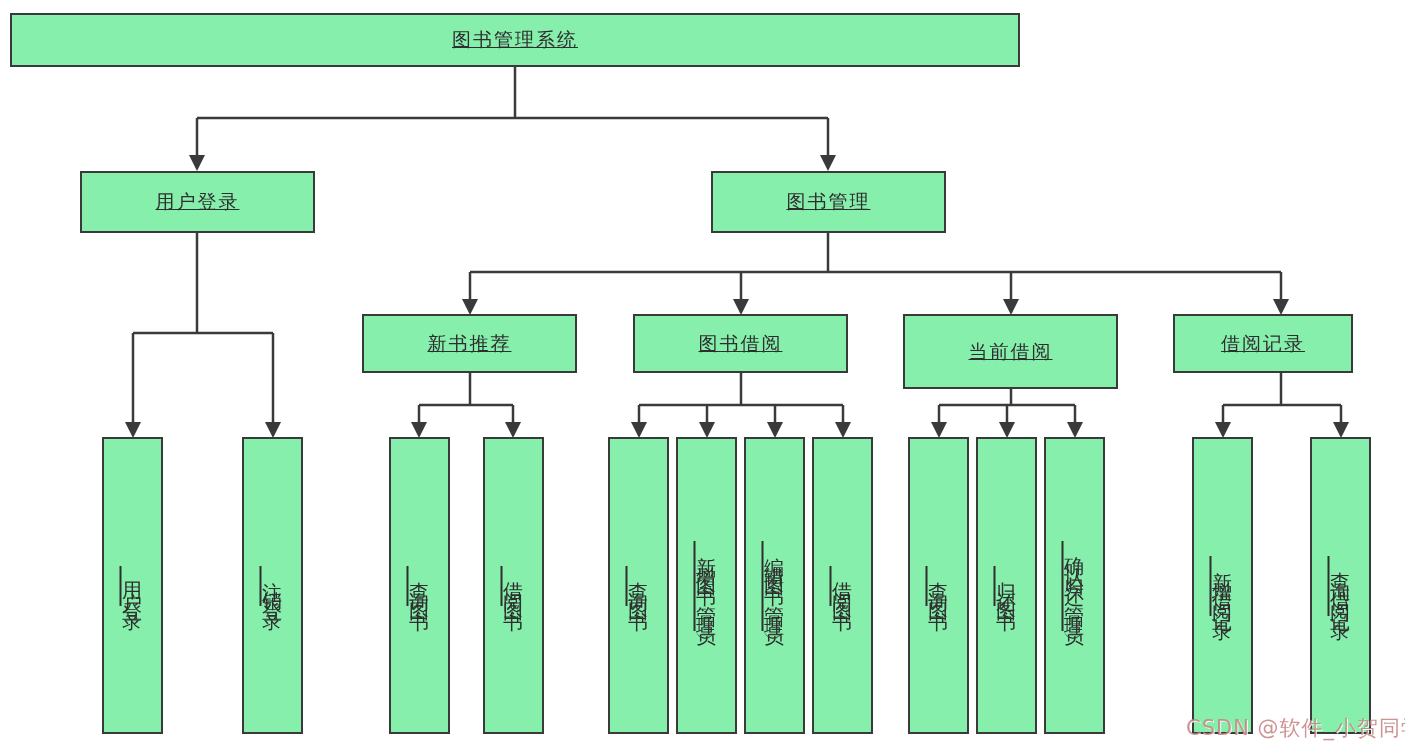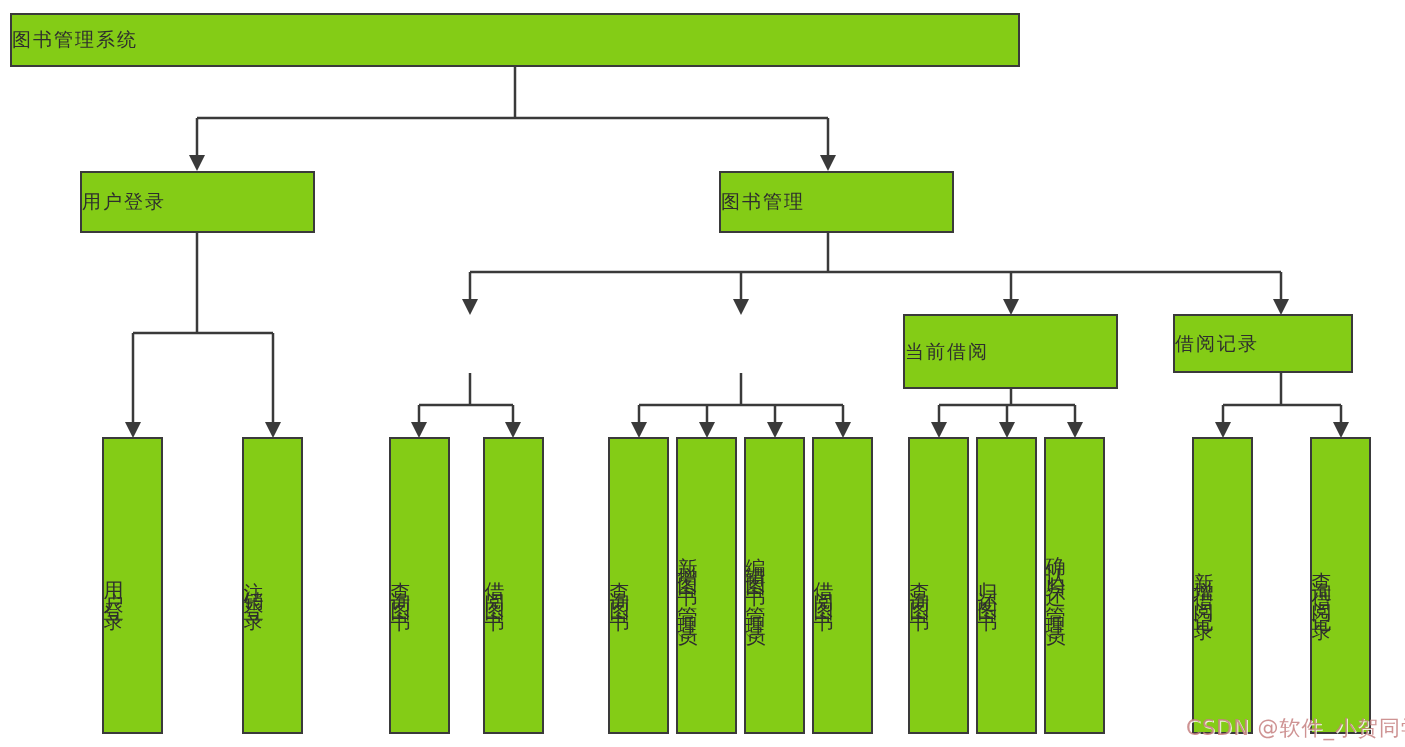--- a/index.html
+++ b/index.html
@@ -13,27 +13,28 @@
     overflow: hidden;
   }
   .connectors {
     position: absolute;
     left: 0; top: 0;
     width: 1405px; height: 747px;
     pointer-events: none;
   }
   .box {
     position: absolute;
-    background: #84cc16;
+    background: #86efac;
     border: 2px solid #3a3a3a;
     box-sizing: border-box;
     display: flex;
     align-items: center;
-    justify-content: flex-start;
+    justify-content: center;
     z-index: 2;
+    text-decoration: underline;
   }
   .box.h span {
     font-size: 19px;
     letter-spacing: 2px;
     white-space: nowrap;
   }
   .box.v span {
     writing-mode: vertical-rl;
     font-size: 20px;
     letter-spacing: 10px;
@@ -122,24 +123,30 @@
     </g>
   </svg>
 
   <div class="box h" style="left:10px; top:13px; width:1010px; height:54px;">
     <span>图书管理系统</span>
   </div>
 
   <div class="box h" style="left:80px; top:171px; width:235px; height:62px;">
     <span>用户登录</span>
   </div>
-  <div class="box h" style="left:711px; top:171px; width:235px; height:62px;margin-left:8px;">
+  <div class="box h" style="left:711px; top:171px; width:235px; height:62px;">
     <span>图书管理</span>
   </div>
 
+  <div class="box h" style="left:362px; top:314px; width:215px; height:59px;">
+    <span>新书推荐</span>
+  </div>
+  <div class="box h" style="left:633px; top:314px; width:215px; height:59px;">
+    <span>图书借阅</span>
+  </div>
   <div class="box h" style="left:903px; top:314px; width:215px; height:75px;">
     <span>当前借阅</span>
   </div>
   <div class="box h" style="left:1173px; top:314px; width:180px; height:59px;">
     <span>借阅记录</span>
   </div>
 
   <div class="box v" style="left:102px; top:437px; width:61px; height:297px;">
     <span>用户登录</span>
   </div>

